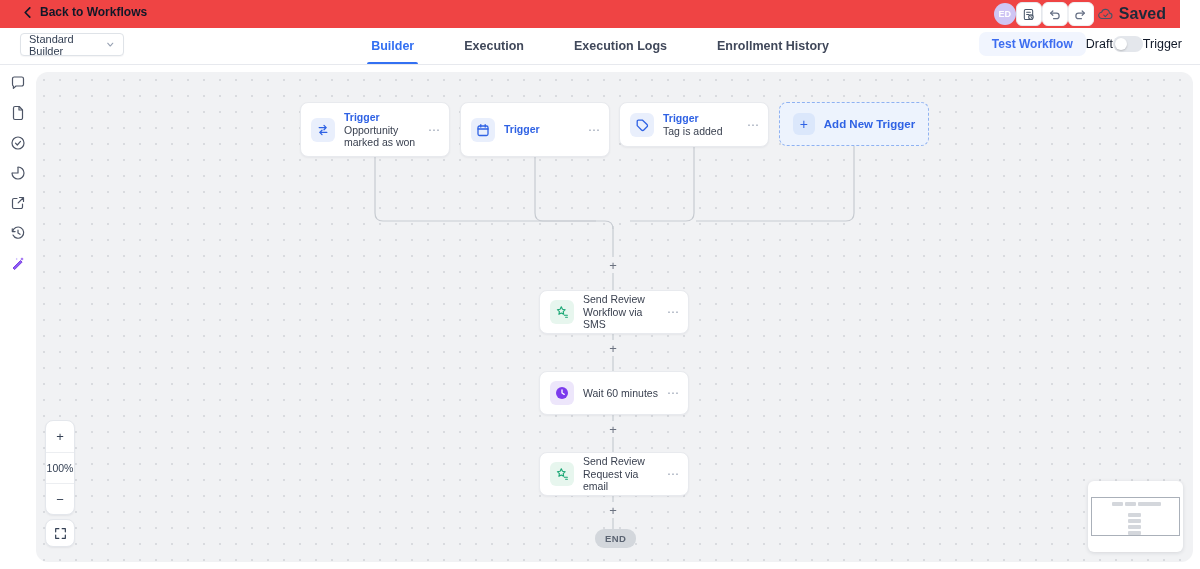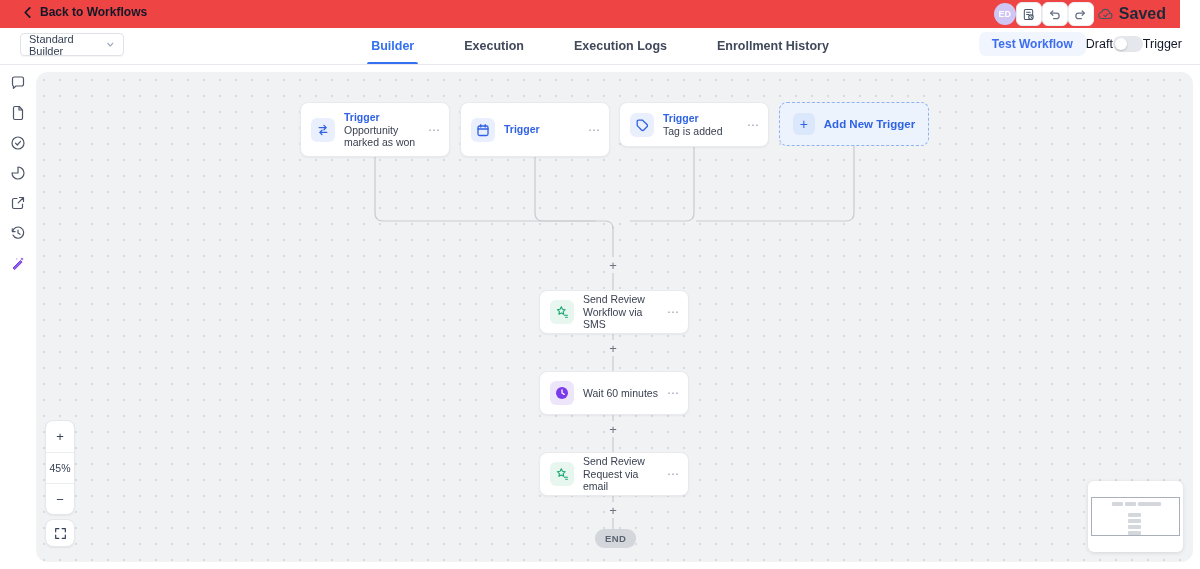--- a/index.html
+++ b/index.html
@@ -288,21 +288,21 @@
     <div class="ntext">
       <div class="ndesc">Send Review Request via email</div>
     </div>
     <div class="dots">⋯</div>
   </div>
 
   <div class="end-pill" style="left:559px; top:457px;">END</div>
 
   <div class="zoom-stack">
     <div class="zoom-cell">+</div>
-    <div class="zoom-cell pct">45%</div>
+    <div class="zoom-cell pct">100%</div>
     <div class="zoom-cell">−</div>
   </div>
   <div class="fullscreen-btn">
     <svg width="13" height="13" viewBox="0 0 14 14">
         <path d="M5.2 1.8H1.8v3.4M8.8 1.8h3.4v3.4M5.2 12.2H1.8V8.8M8.8 12.2h3.4V8.8" stroke="#344054" stroke-width="1.3" fill="none" stroke-linecap="round" stroke-linejoin="round"></path>
       </svg>
   </div>
 
   <div class="minimap">
     <div class="mini-view"></div>

